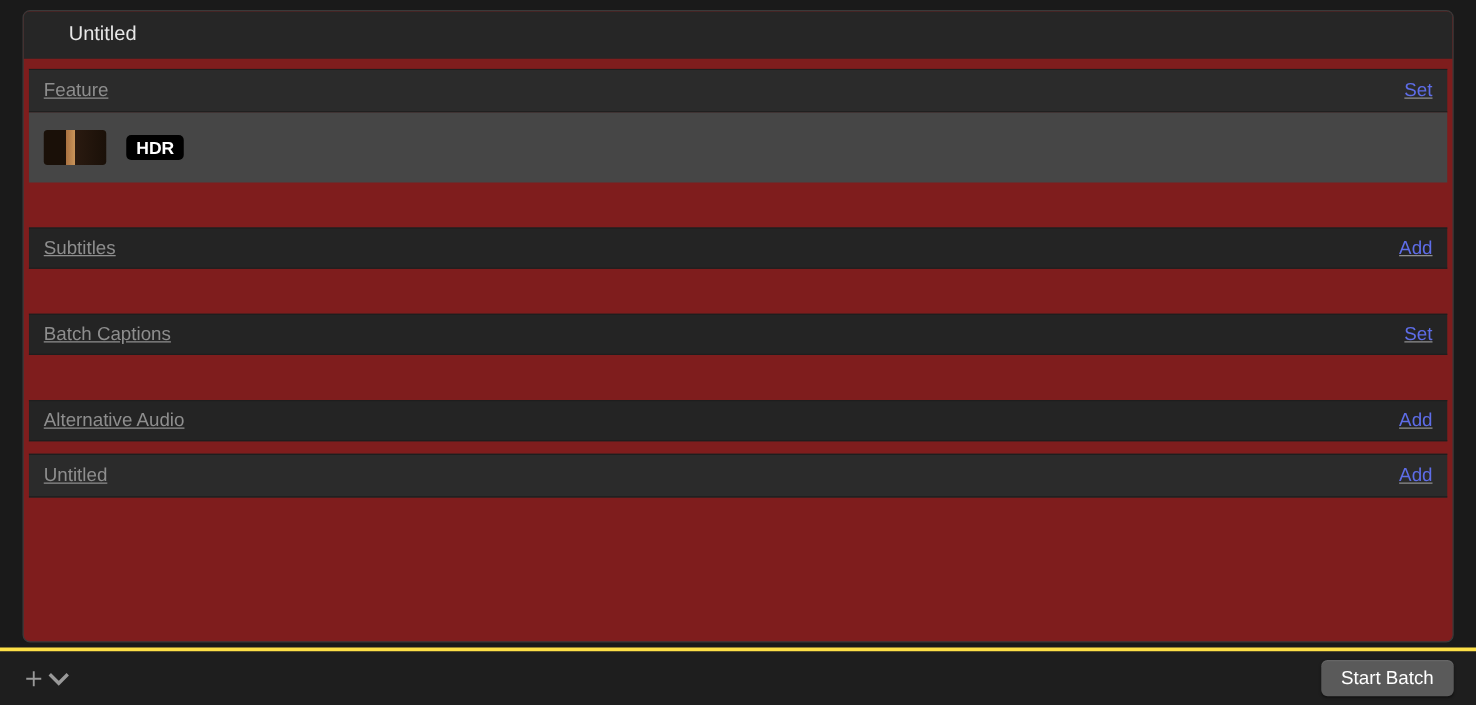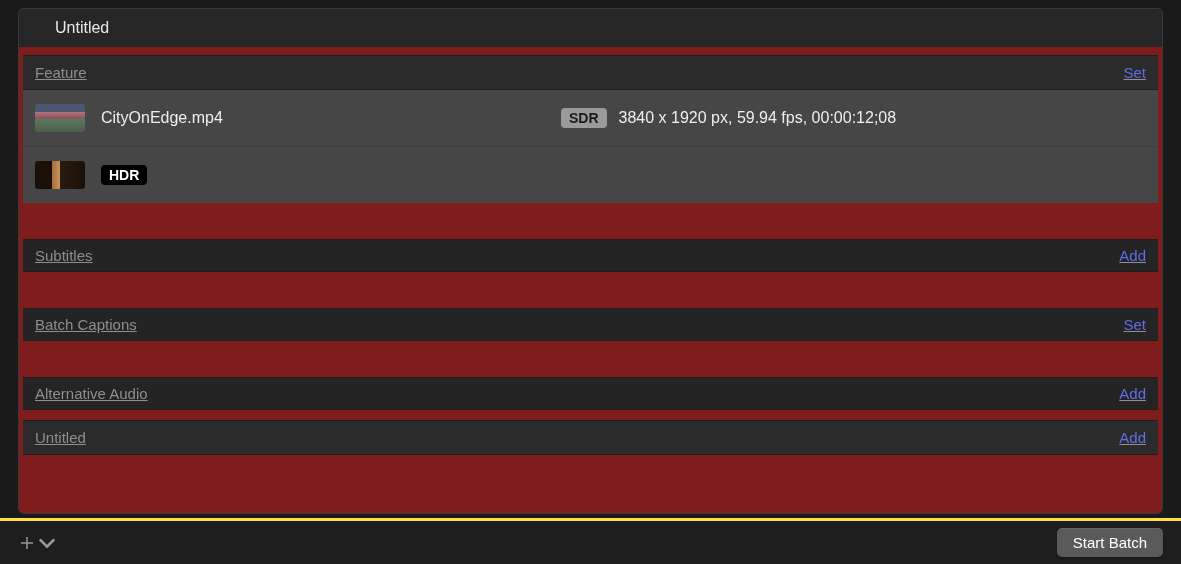--- a/index.html
+++ b/index.html
@@ -158,26 +158,20 @@
   <div class="panel-title">Untitled</div>
 
   <div style="position:absolute; top:46px; left:4px; right:4px; bottom:4px; overflow:auto;">
 
     <div class="section-header">
       <span>Feature</span>
       <span class="action-link">Set</span>
     </div>
 
     <div class="file-rows">
-      <div class="file-row">
-        <div class="thumb outdoor"></div>
-        <div class="file-name">CityOnEdge.mp4</div>
-        <span class="badge sdr">SDR</span>
-        <span class="file-meta">3840 x 1920 px, 59.94 fps, 00:00:12;08</span>
-      </div>
       <div class="file-row">
         <div class="thumb indoor"></div>
         <span class="badge hdr">HDR</span>
       </div>
     </div>
 
     <div class="section-header sub">
       <span>Subtitles</span>
       <span class="action-link">Add</span>
     </div>

